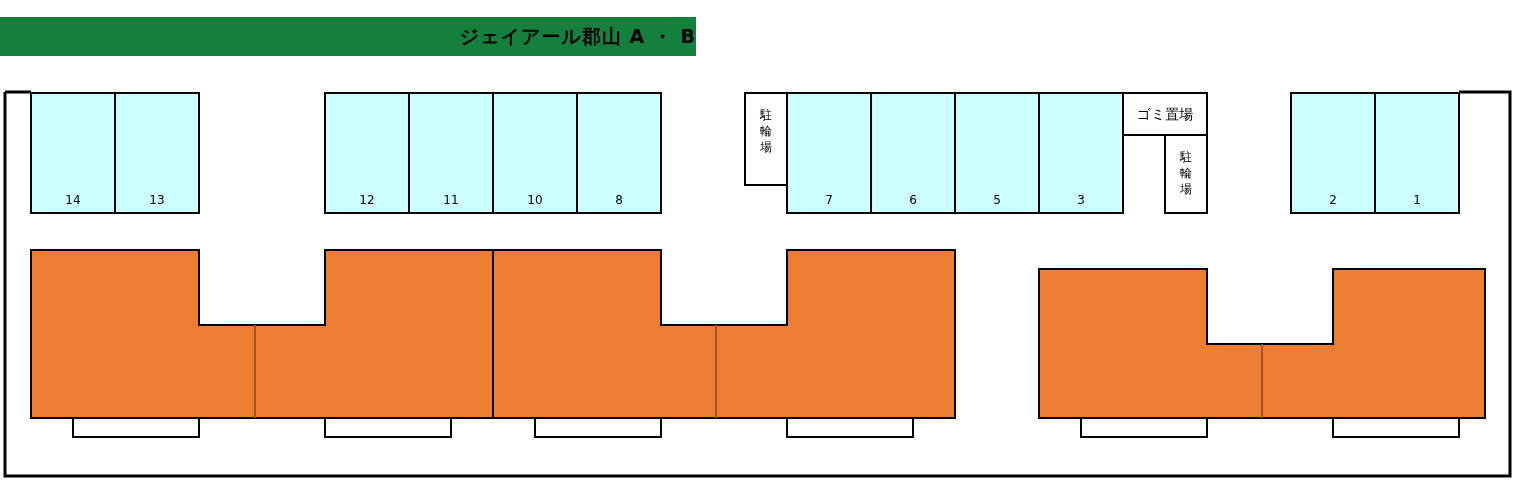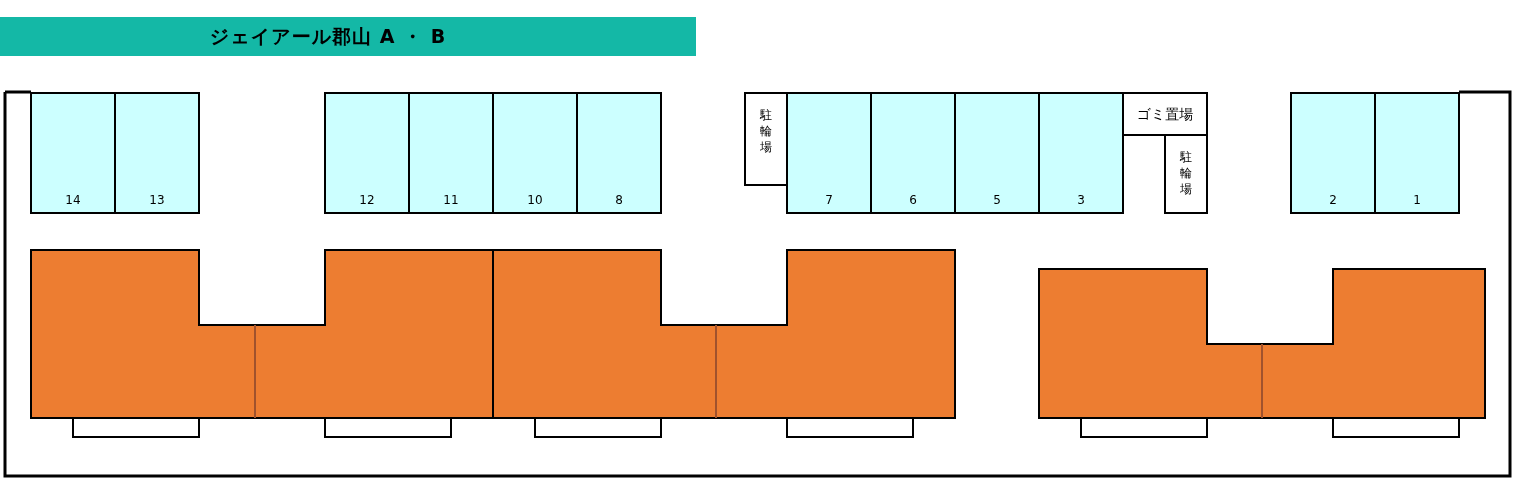--- a/index.html
+++ b/index.html
@@ -12,21 +12,21 @@
       font-family: "DejaVu Sans", sans-serif; font-weight: bold; font-size: 19px; color: #000;
       letter-spacing: 1px; margin-left: -40px; white-space: pre;
     }
     svg.map { position: absolute; left: 0; top: 0; }
     .slot-label { font-family: "DejaVu Sans", sans-serif; font-size: 12px; fill: #000; }
     .facility-label { font-family: "DejaVu Sans", sans-serif; font-size: 12px; fill: #000; }
   </style>
 </head>
 <body>
 
-<div class="title-band" style="background: #14b8a6;">
+<div class="title-band" style="background: #15803d; justify-content: flex-end;">
   <span class="title-text">ジェイアール郡山 A ・ B</span>
 </div>
 
 <svg class="map" width="1517" height="497" viewBox="0 0 1517 497" xmlns="http://www.w3.org/2000/svg">
   <g id="boundary-layer">
       <path d="M5,92 L31,92 M5,92 L5,476 L1510,476 L1510,92 L1459,92" fill="none" stroke="#000000" stroke-width="3"></path>
     </g>
   <g id="parking-layer">
       <g>
         <rect x="31" y="93" width="84" height="120" fill="#CCFFFF" stroke="#000000" stroke-width="2"></rect>

